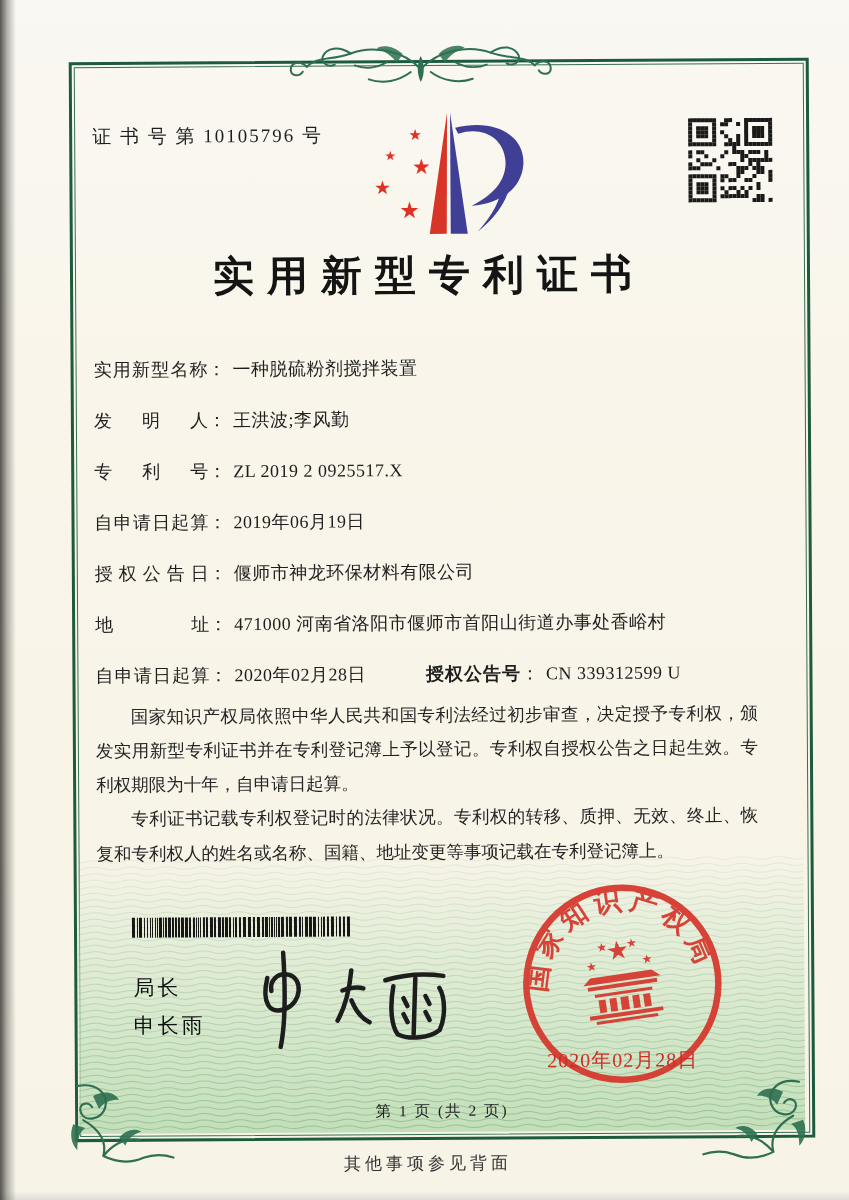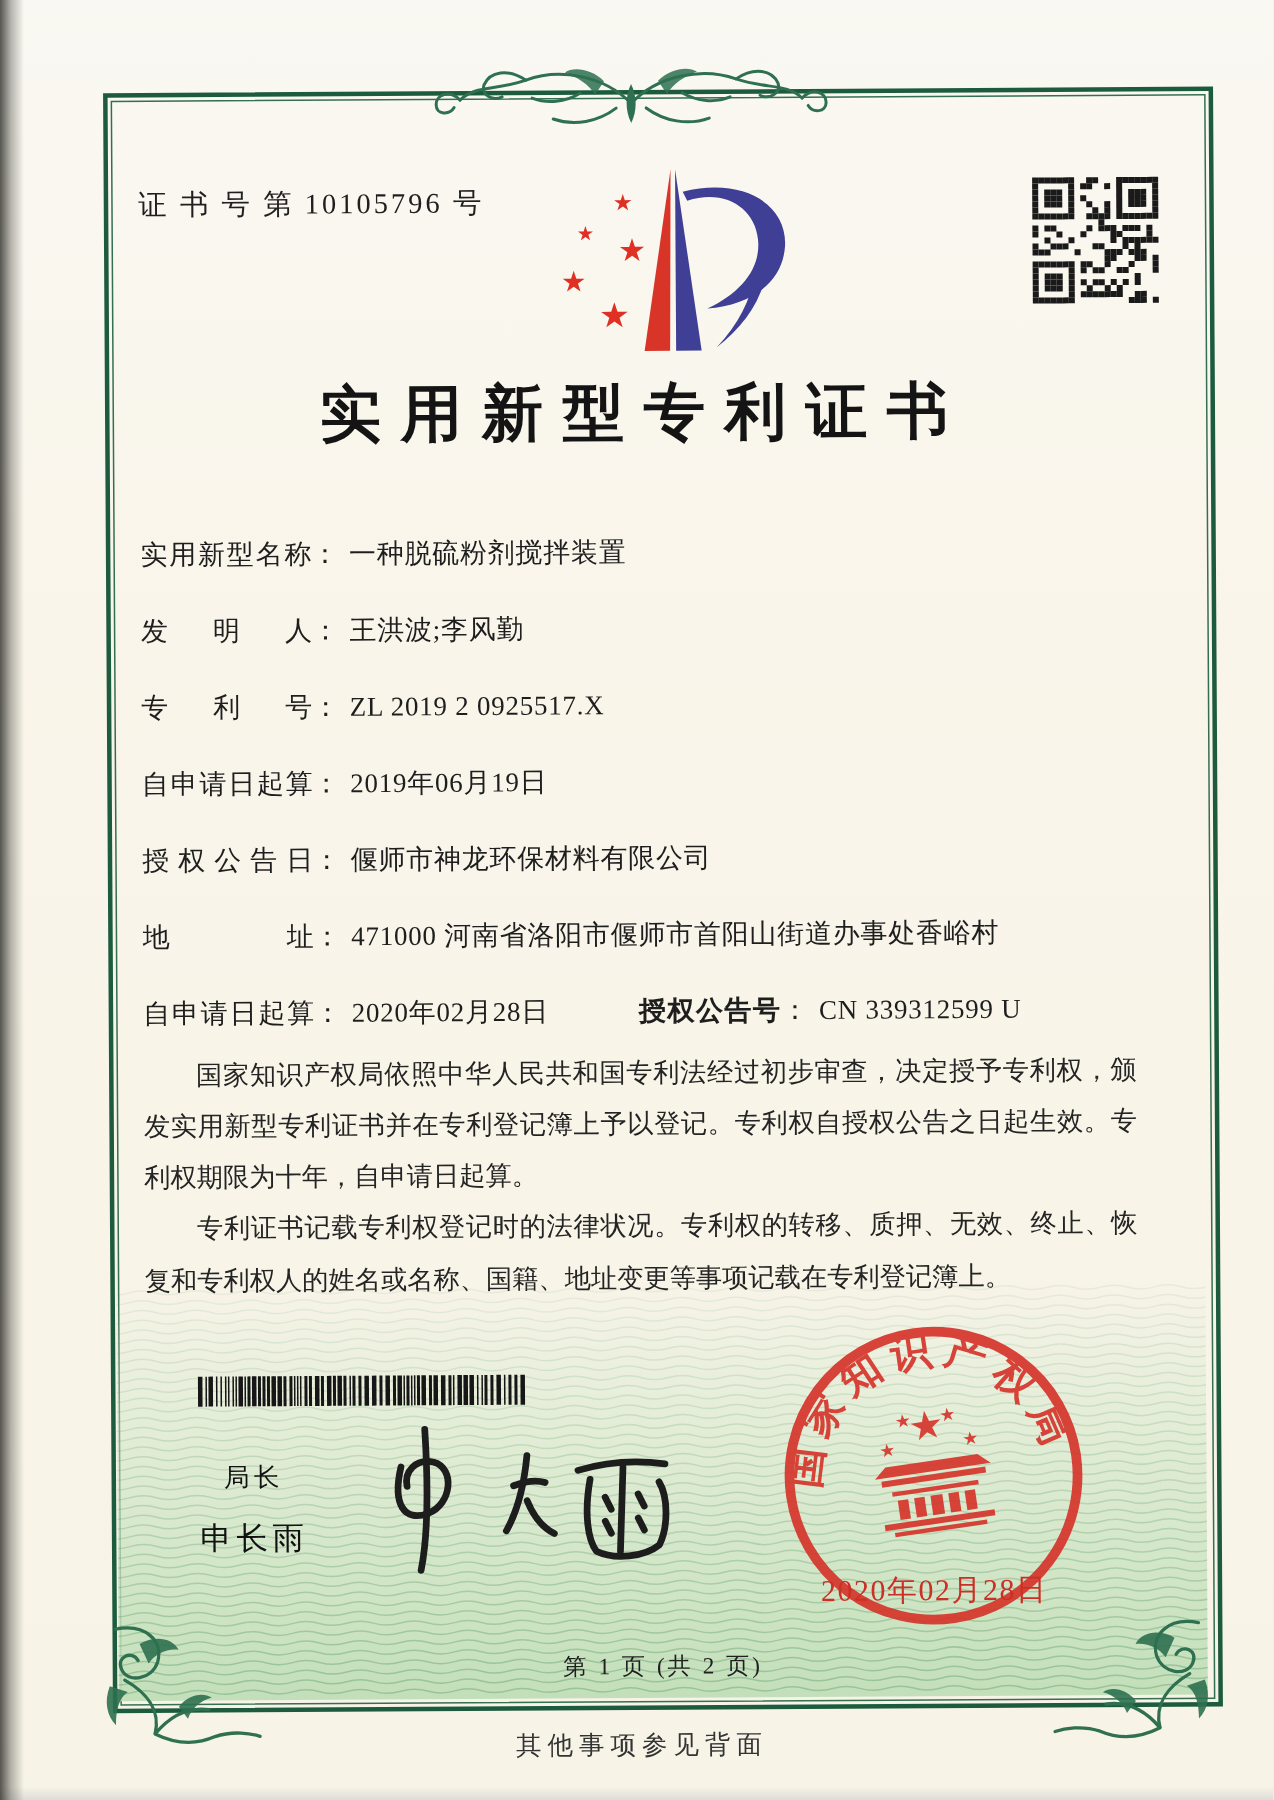--- a/index.html
+++ b/index.html
@@ -73,21 +73,21 @@
     font-size:17.5px;line-height:1.95;color:#242424;text-align:justify;
   }
   .paras p{margin:0;text-indent:2em;}
   
   .barcode{
     position:absolute;left:130px;top:916px;width:224px;height:20px;z-index:2;
     display:flex;align-items:stretch;
   }
   .barcode span{display:block;height:100%;background:#161616;}
   
-  .signer-title{position:absolute;left:131px;top:972px;font-size:17px;color:#111;z-index:2;letter-spacing:3px;margin-left:16px;}
+  .signer-title{position:absolute;left:131px;top:972px;font-size:21px;color:#111;z-index:2;letter-spacing:3px;}
   .signer-name{position:absolute;left:131px;top:1010px;font-size:21px;color:#111;z-index:2;letter-spacing:3px;}
   .signature{position:absolute;left:245px;top:942px;width:215px;height:112px;z-index:3;}
   
   .seal{position:absolute;left:517px;top:882px;width:206px;height:206px;z-index:2;opacity:.92;transform:rotate(-8deg);}
   .seal-date{
     position:absolute;left:517px;top:1048px;width:206px;z-index:4;
     text-align:center;font-size:20px;color:#cc2f26;letter-spacing:1px;white-space:nowrap;
   }
   
   .page-footer{

